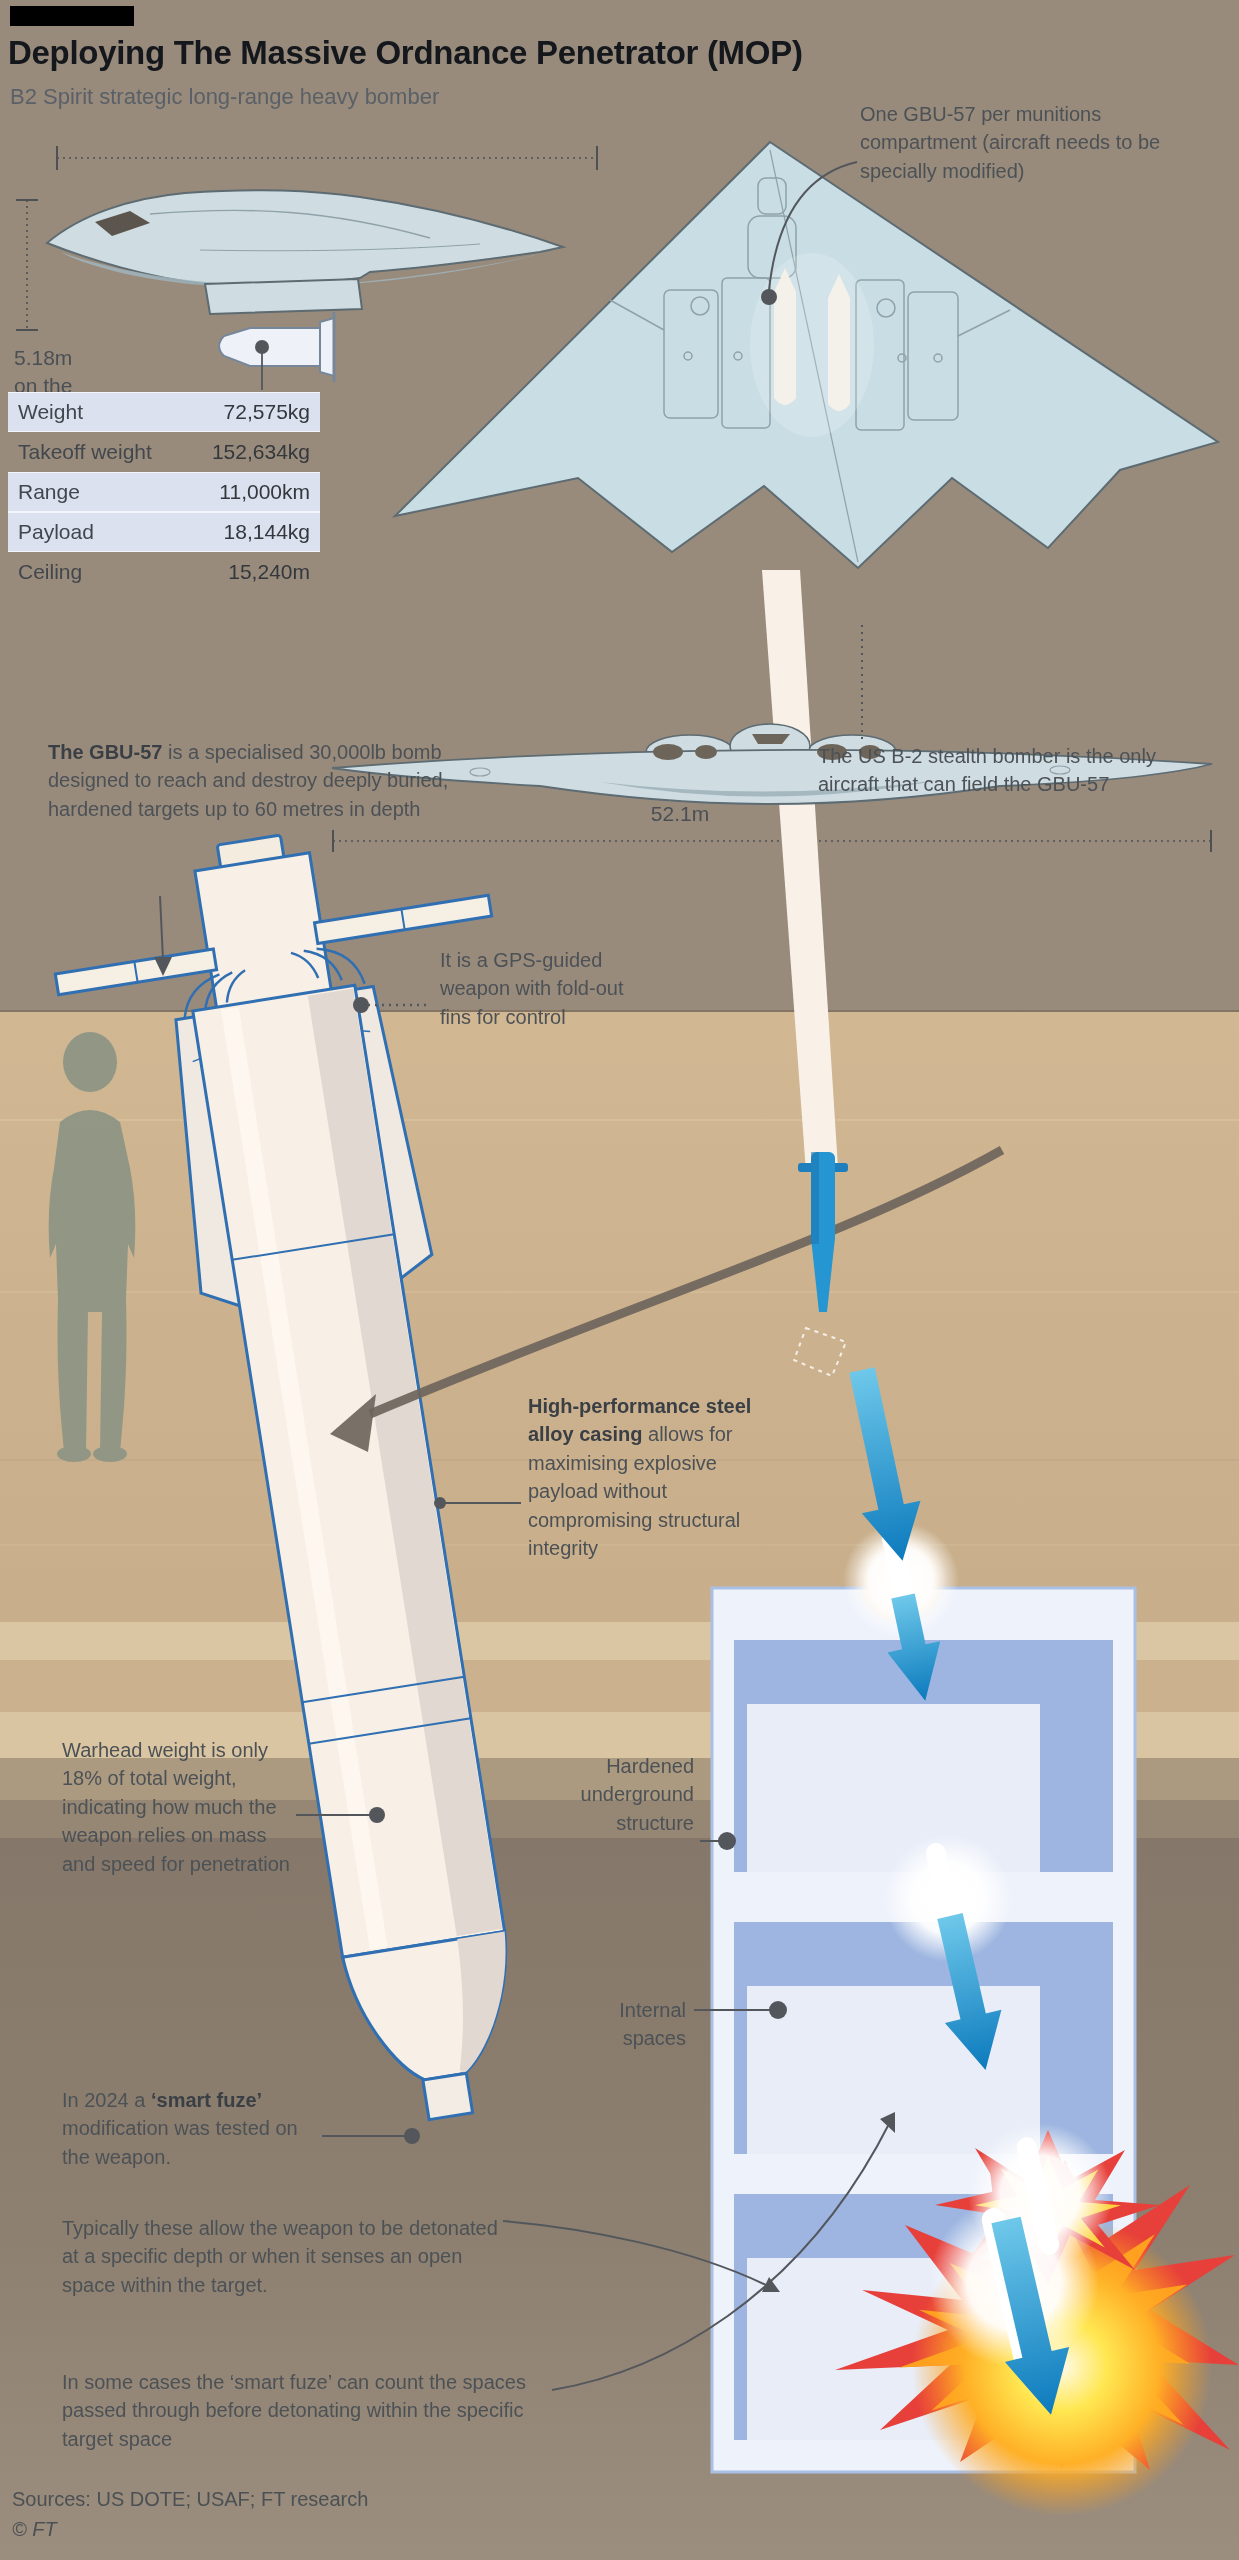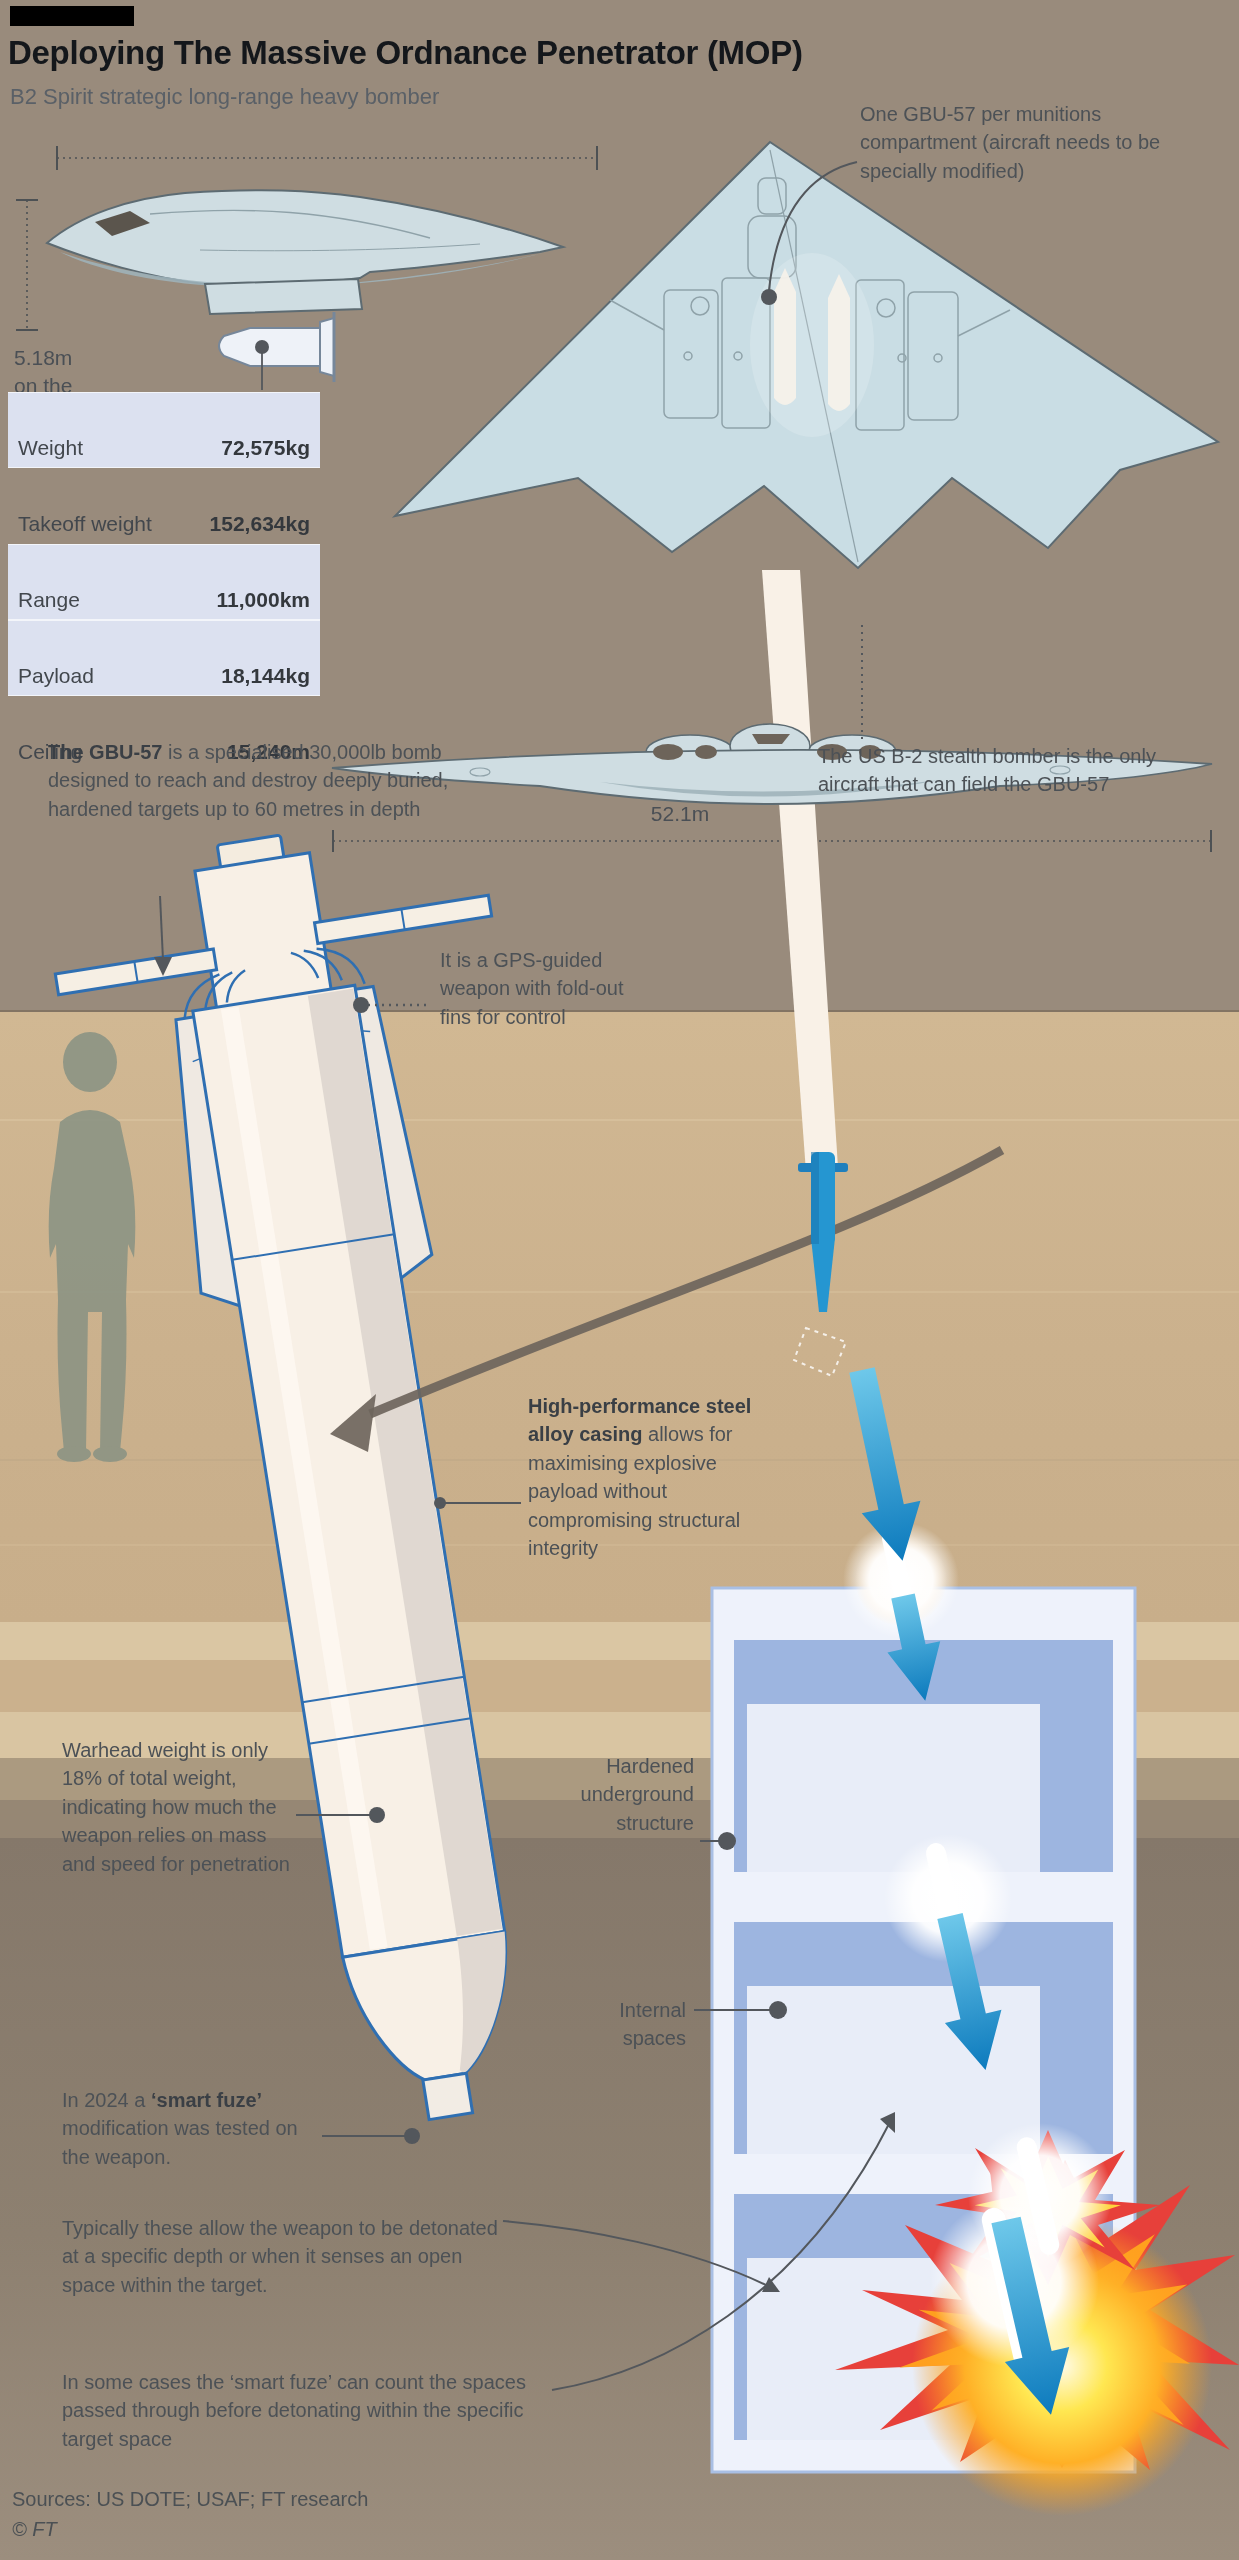--- a/index.html
+++ b/index.html
@@ -18,21 +18,21 @@
   .txt b{color:#3a3f45;}
   .right{text-align:right;}
   .page-title{position:absolute;left:8px;top:34px;z-index:3;font-size:33px;font-weight:bold;color:#14171b;letter-spacing:-0.3px;}
   .page-subtitle{position:absolute;left:10px;top:84px;z-index:3;font-size:22px;color:#5a6067;}
   .black-bar{position:absolute;left:10px;top:6px;width:124px;height:20px;background:#000;z-index:3;}
   .dim{position:absolute;z-index:3;color:#4a4f55;font-size:21px;}
   .center{text-align:center;}
   .stats{position:absolute;left:8px;top:392px;width:312px;z-index:3;font-size:21px;}
   .srow{display:flex;align-items:flex-end;padding:8px 10px;}
   .srow .slabel{flex:1;color:#42474d;}
-  .srow .sval{font-weight:bold;color:#34383d;white-space:nowrap;margin-top:36px;}
+  .srow .sval{font-weight:normal;color:#34383d;white-space:nowrap;}
   .srow.hl{background:#dce1f0;box-shadow:inset 0 1px 0 rgba(255,255,255,.65), inset 0 -1px 0 rgba(255,255,255,.65);}
   .srow.tall .slabel{max-width:150px;}
   .src{position:absolute;left:12px;top:2488px;z-index:3;font-size:20px;color:#4b5054;}
   .ft{position:absolute;left:12px;top:2518px;z-index:3;font-size:20px;font-style:italic;color:#4b5054;}
   .bold-label{font-weight:bold;color:#34383d;font-size:22px;}
 </style>
 </head>
 <body>
 
 <div class="canvas">

